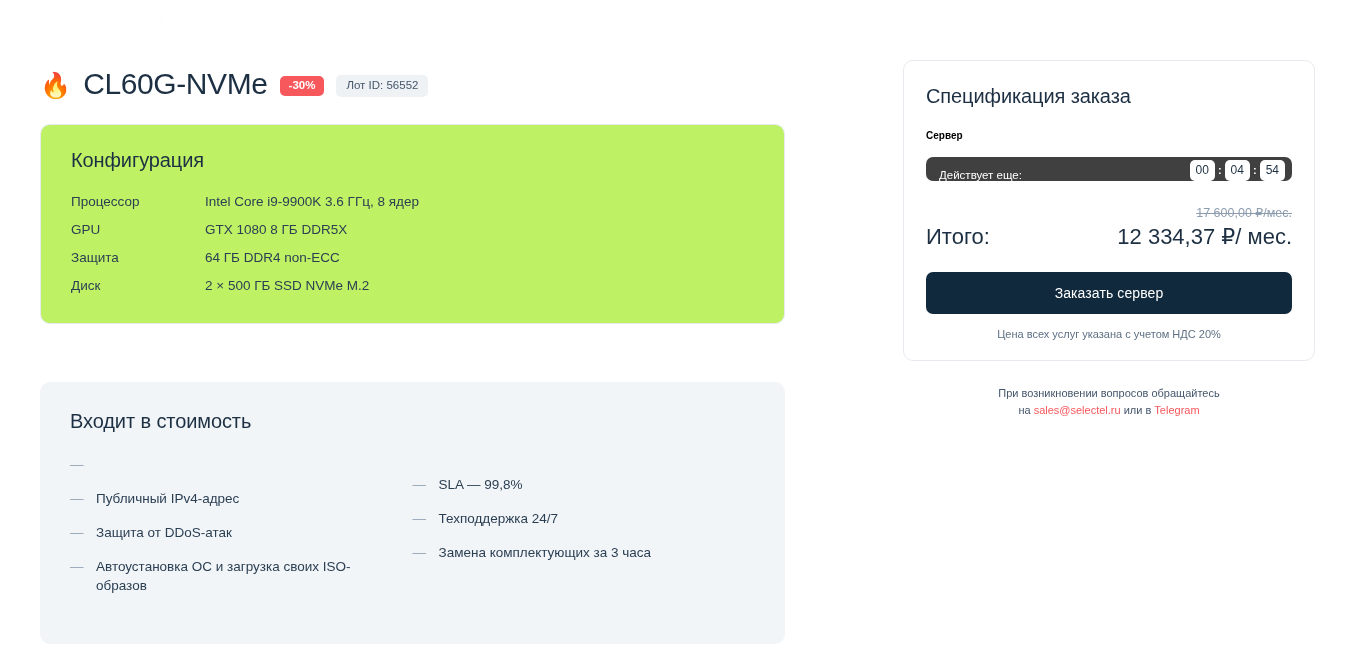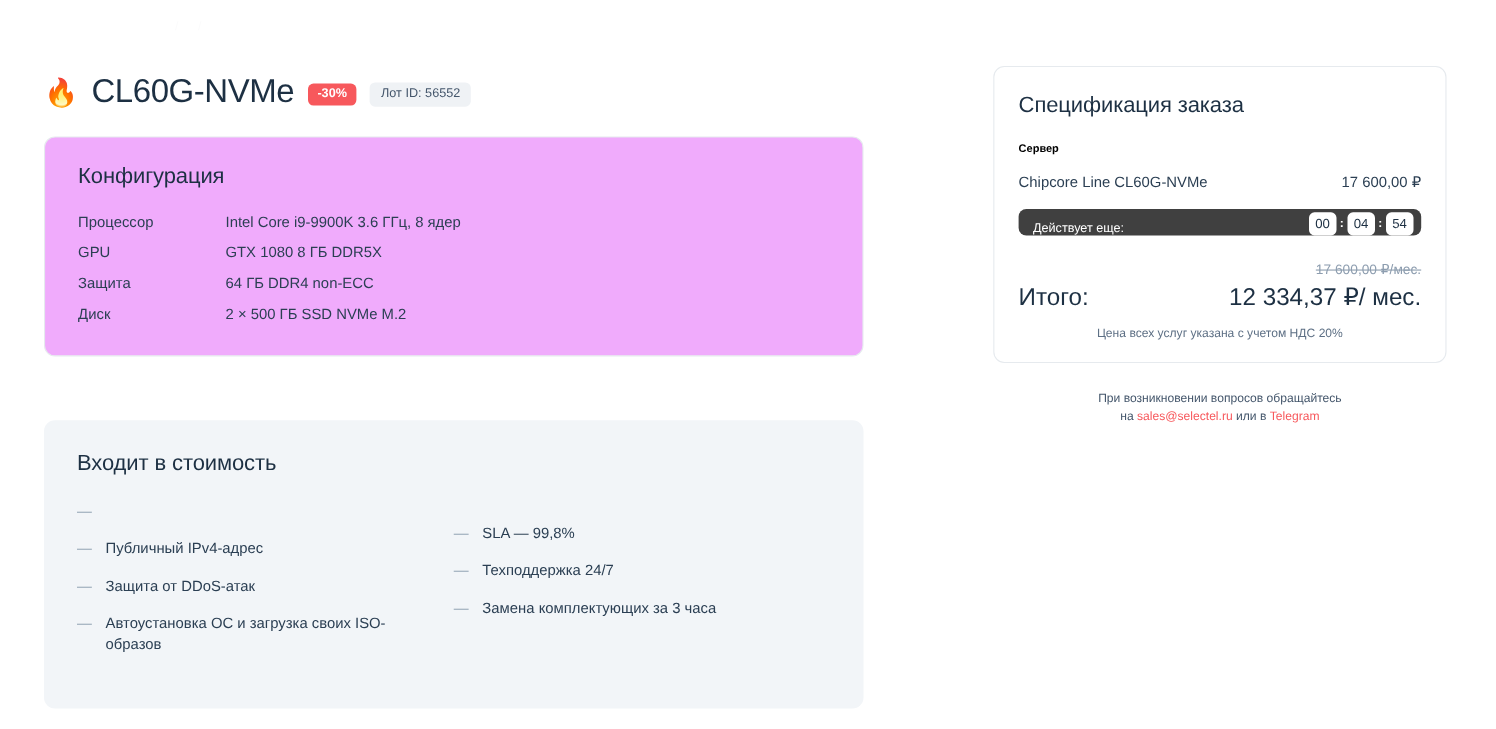--- a/index.html
+++ b/index.html
@@ -84,21 +84,21 @@
     top: 2px;
     white-space: nowrap;
   }
 
   
   .config-card {
     margin-top: 22px;
     width: 745px;
     border: 1px solid #e6eaee;
     border-radius: 10px;
-    background: #f0abfc;
+    background: #bef264;
     padding: 24px 30px 28px;
   }
   .card-heading {
     font-size: 20px;
     font-weight: 400;
     color: #1d3043;
     letter-spacing: -.1px;
   }
   .spec-table {
     margin-top: 22px;
@@ -372,24 +372,20 @@
       </div>
     </section>
   </div>
 
   <div class="right-col">
 
     <section class="order-card">
       <h2 class="order-title">Спецификация заказа</h2>
       <div class="order-subtitle">Сервер</div>
 
-      <div class="order-line">
-        <span>Chipcore Line CL60G-NVMe</span>
-        <span>17 600,00 ₽</span>
-      </div>
 
       <div class="timer-bar">
         <span class="timer-label">Действует еще:</span>
         <span class="timer-digits">
           <span class="timer-cell">00</span>
           <span class="timer-colon">:</span>
           <span class="timer-cell">04</span>
           <span class="timer-colon">:</span>
           <span class="timer-cell">54</span>
         </span>
@@ -397,20 +393,21 @@
 
       <div class="price-old-row">
         <span class="price-old">17 600,00 ₽/мес.</span>
       </div>
 
       <div class="total-row">
         <span class="total-label">Итого:</span>
         <span class="total-value">12 334,37 ₽/ мес.</span>
       </div>
 
+      <button class="order-button">Заказать сервер</button>
 
       <div class="vat-note">Цена всех услуг указана с учетом НДС 20%</div>
     </section>
 
     <div class="contact-note">
       <span>При возникновении вопросов обращайтесь</span><br>
       <span>на </span><a class="contact-link" href="#">sales@selectel.ru</a><span> или в </span><a class="contact-link" href="#">Telegram</a>
     </div>
 
   </div>

